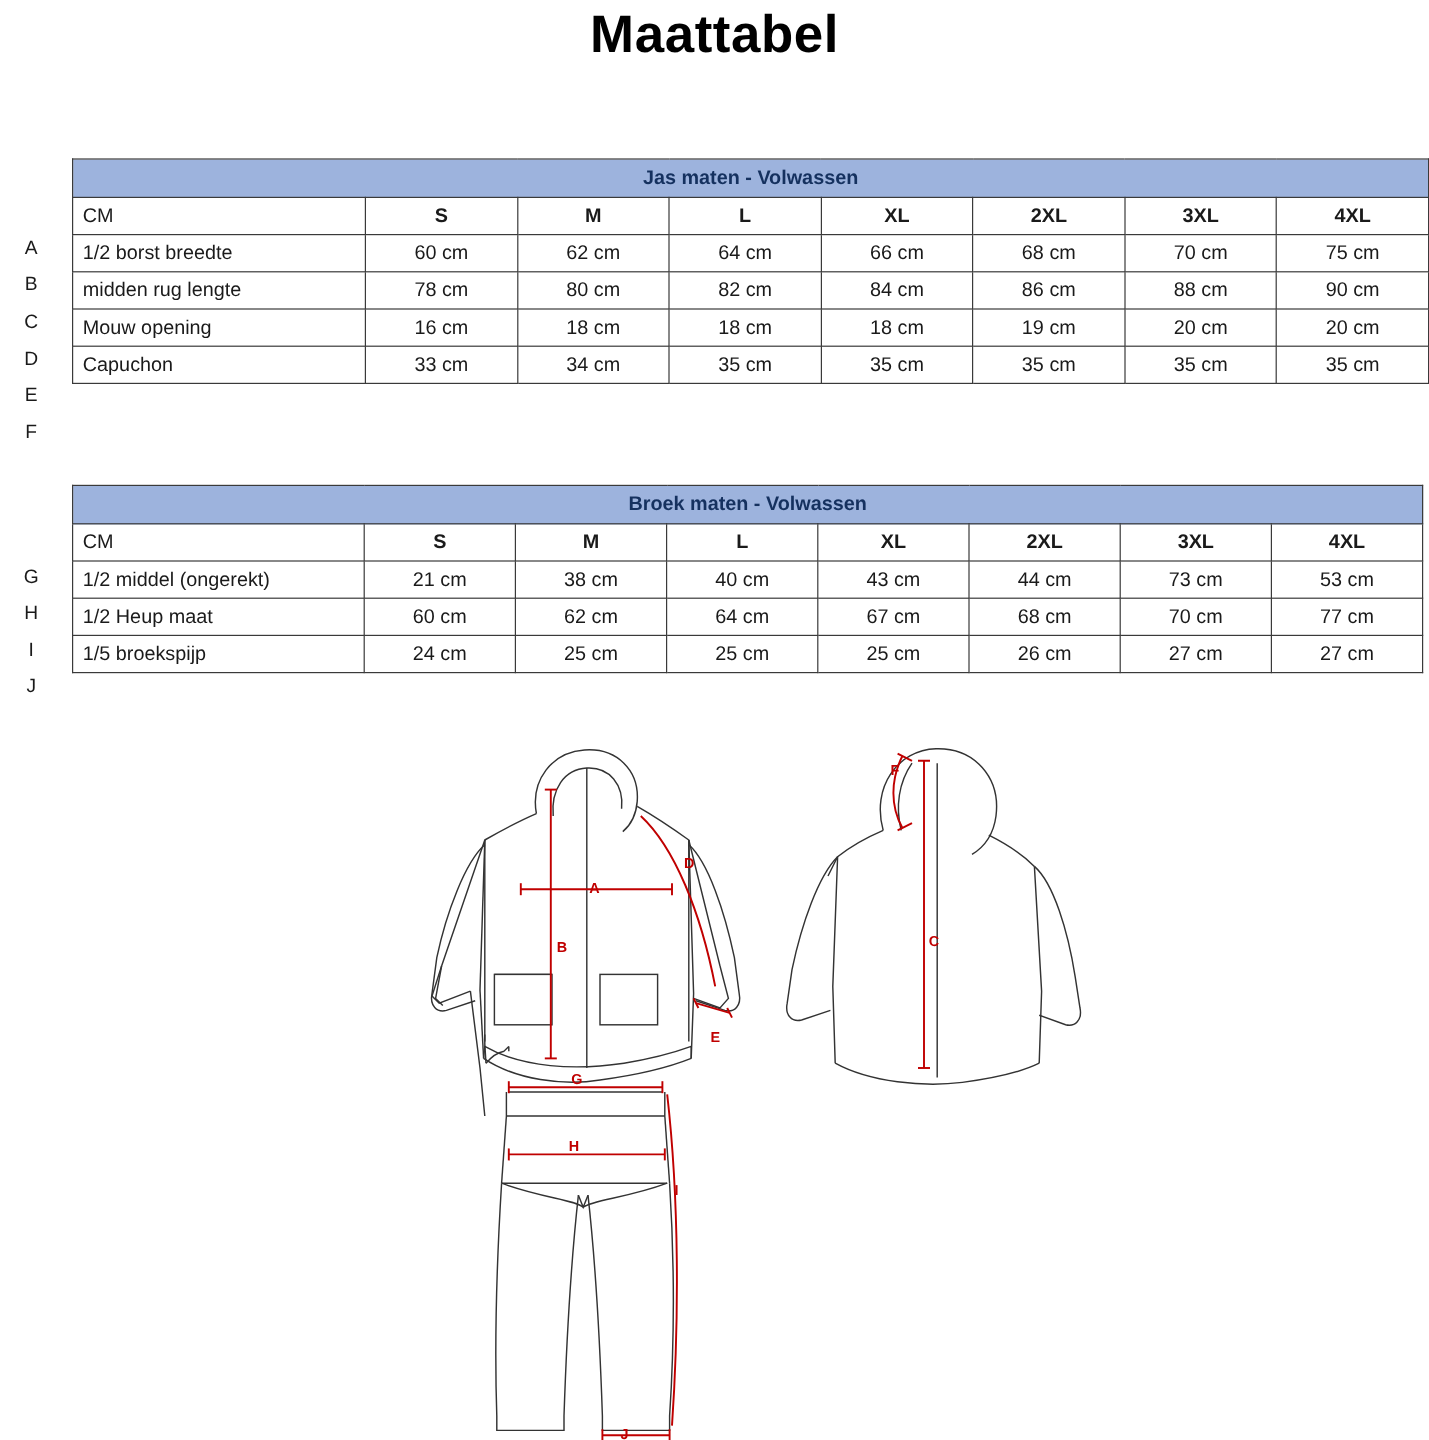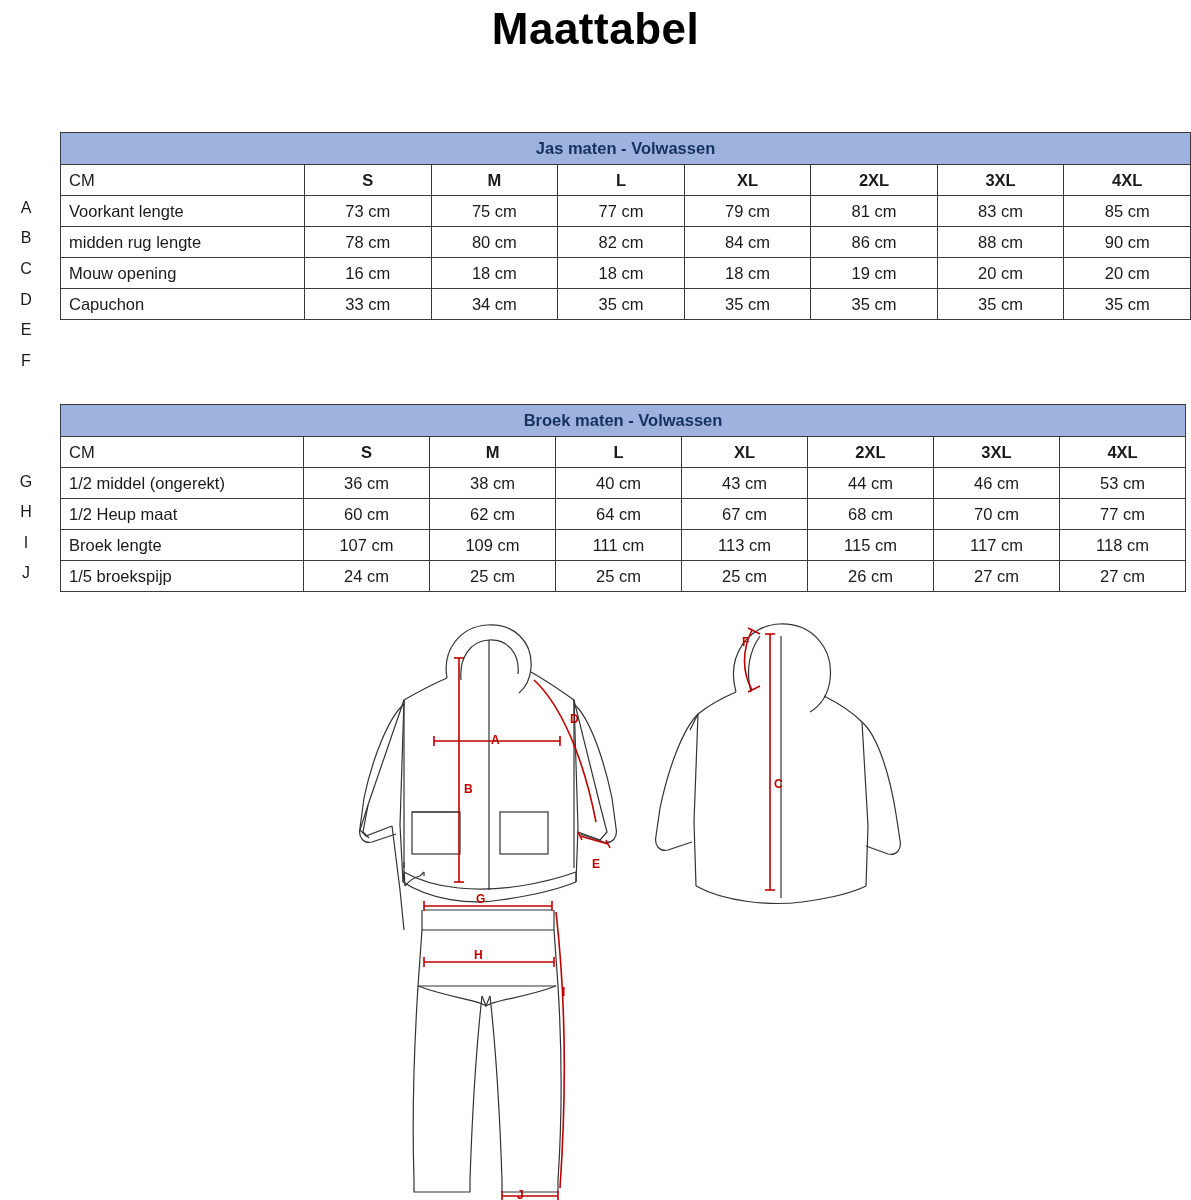--- a/index.html
+++ b/index.html
@@ -130,28 +130,28 @@
       <td class="rowlabel">CM</td>
       <td class="hdr">S</td>
       <td class="hdr">M</td>
       <td class="hdr">L</td>
       <td class="hdr">XL</td>
       <td class="hdr">2XL</td>
       <td class="hdr">3XL</td>
       <td class="hdr">4XL</td>
     </tr>
     <tr>
-      <td class="rowlabel">Voorkant lengte</td>
-      <td>73 cm</td>
+      <td class="rowlabel">1/2 borst breedte</td>
+      <td>60 cm</td>
+      <td>62 cm</td>
+      <td>64 cm</td>
+      <td>66 cm</td>
+      <td>68 cm</td>
+      <td>70 cm</td>
       <td>75 cm</td>
-      <td>77 cm</td>
-      <td>79 cm</td>
-      <td>81 cm</td>
-      <td>83 cm</td>
-      <td>85 cm</td>
     </tr>
     <tr>
       <td class="rowlabel">midden rug lengte</td>
       <td>78 cm</td>
       <td>80 cm</td>
       <td>82 cm</td>
       <td>84 cm</td>
       <td>86 cm</td>
       <td>88 cm</td>
       <td>90 cm</td>
@@ -199,49 +199,39 @@
       <td class="hdr">S</td>
       <td class="hdr">M</td>
       <td class="hdr">L</td>
       <td class="hdr">XL</td>
       <td class="hdr">2XL</td>
       <td class="hdr">3XL</td>
       <td class="hdr">4XL</td>
     </tr>
     <tr>
       <td class="rowlabel">1/2 middel (ongerekt)</td>
-      <td>36 cm</td>
+      <td>21 cm</td>
       <td>38 cm</td>
       <td>40 cm</td>
       <td>43 cm</td>
       <td>44 cm</td>
-      <td>46 cm</td>
+      <td>73 cm</td>
       <td>53 cm</td>
     </tr>
     <tr>
       <td class="rowlabel">1/2 Heup maat</td>
       <td>60 cm</td>
       <td>62 cm</td>
       <td>64 cm</td>
       <td>67 cm</td>
       <td>68 cm</td>
       <td>70 cm</td>
       <td>77 cm</td>
     </tr>
     <tr>
-      <td class="rowlabel">Broek lengte</td>
-      <td>107 cm</td>
-      <td>109 cm</td>
-      <td>111 cm</td>
-      <td>113 cm</td>
-      <td>115 cm</td>
-      <td>117 cm</td>
-      <td>118 cm</td>
-    </tr>
-    <tr>
       <td class="rowlabel">1/5 broekspijp</td>
       <td>24 cm</td>
       <td>25 cm</td>
       <td>25 cm</td>
       <td>25 cm</td>
       <td>26 cm</td>
       <td>27 cm</td>
       <td>27 cm</td>
     </tr>
   </tbody>

